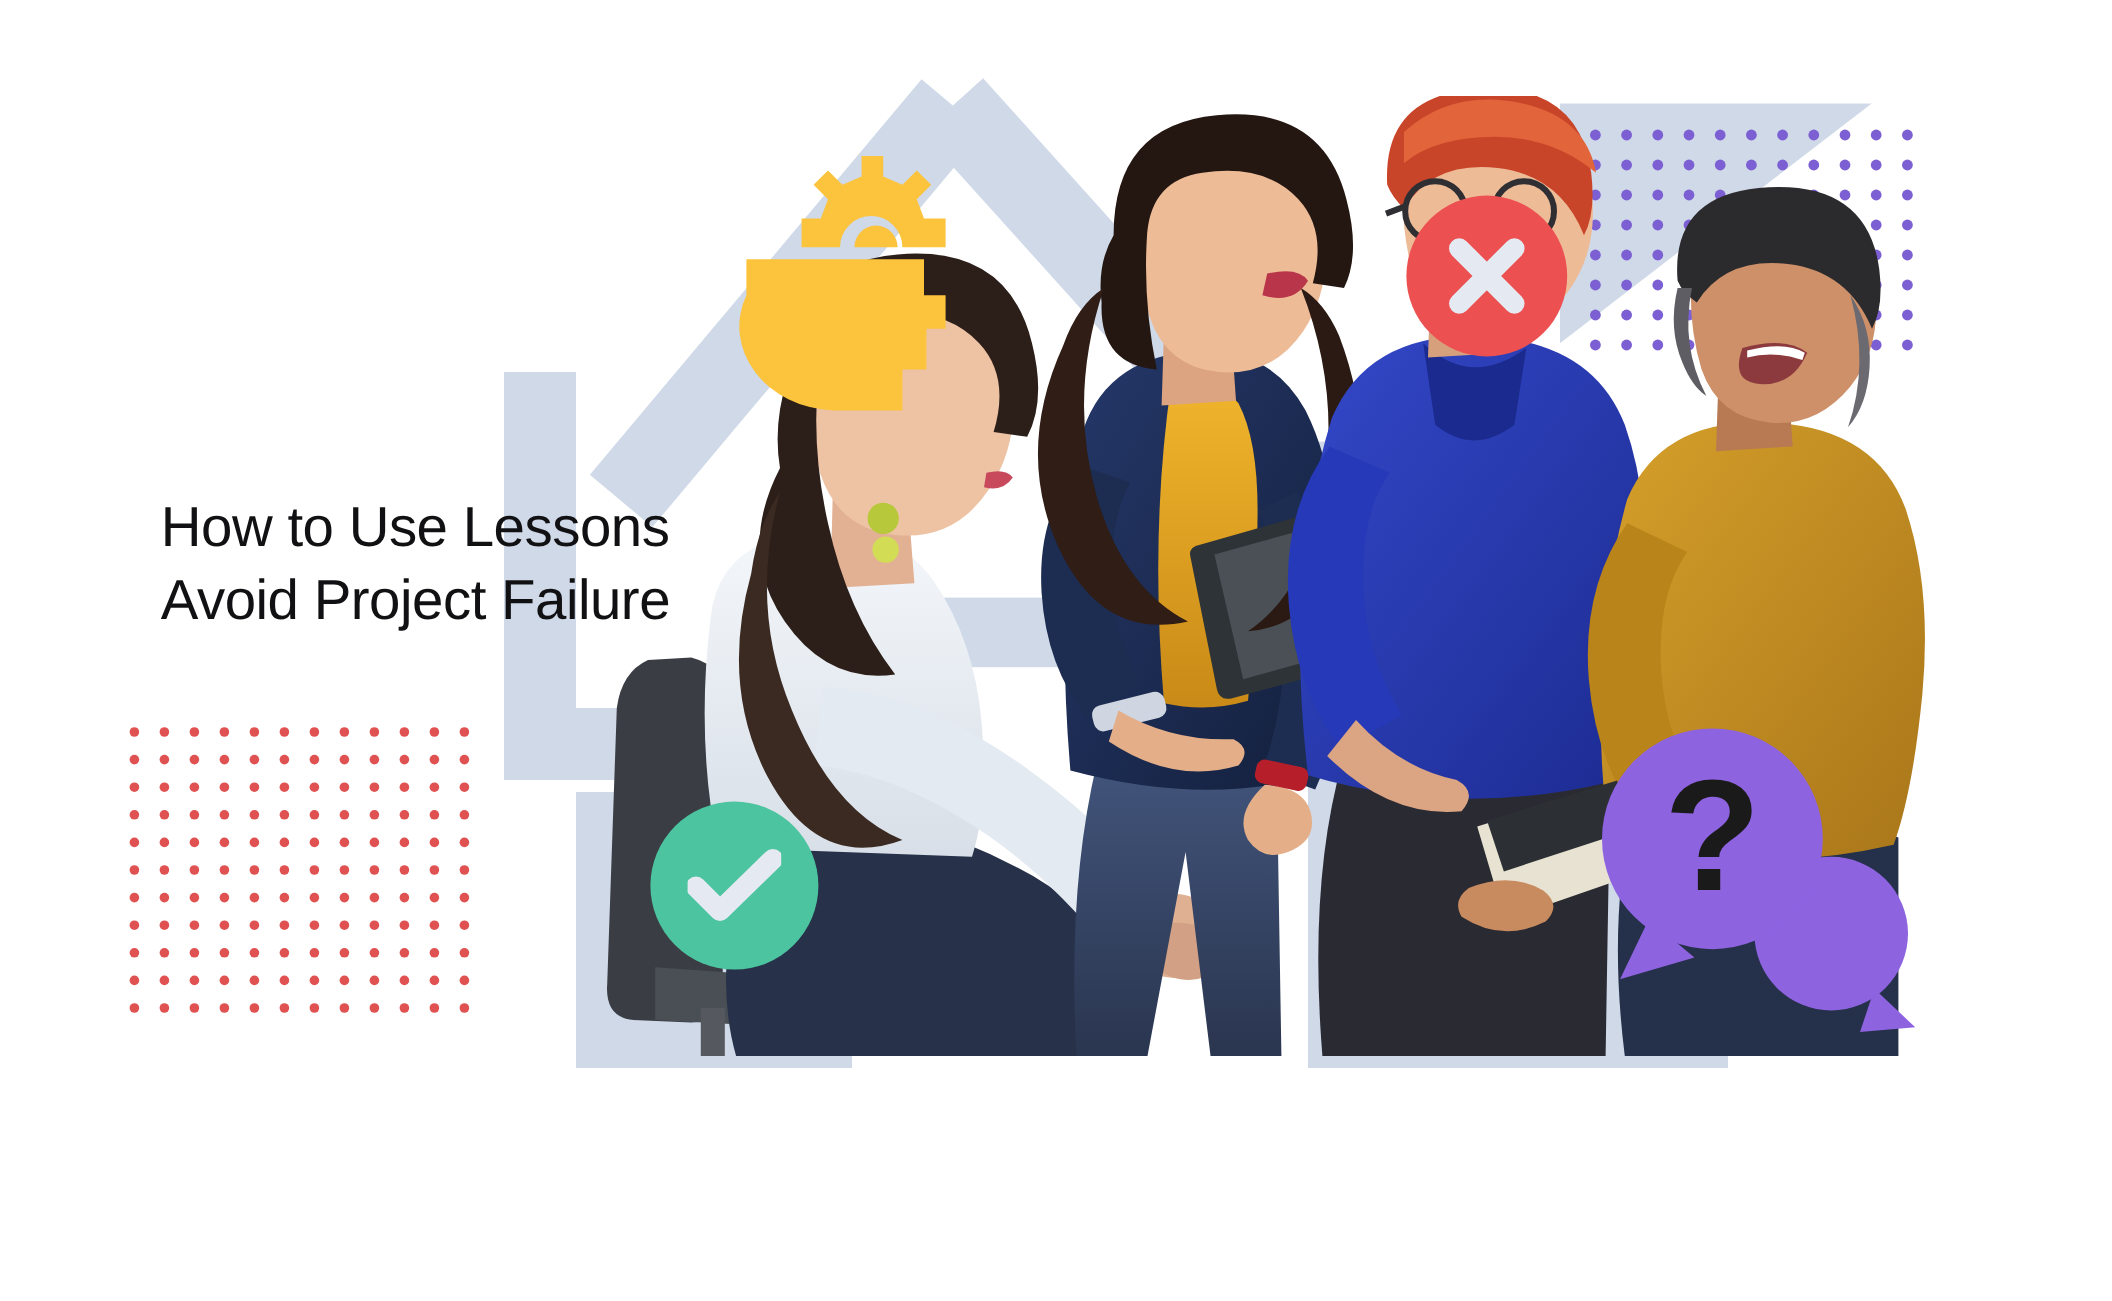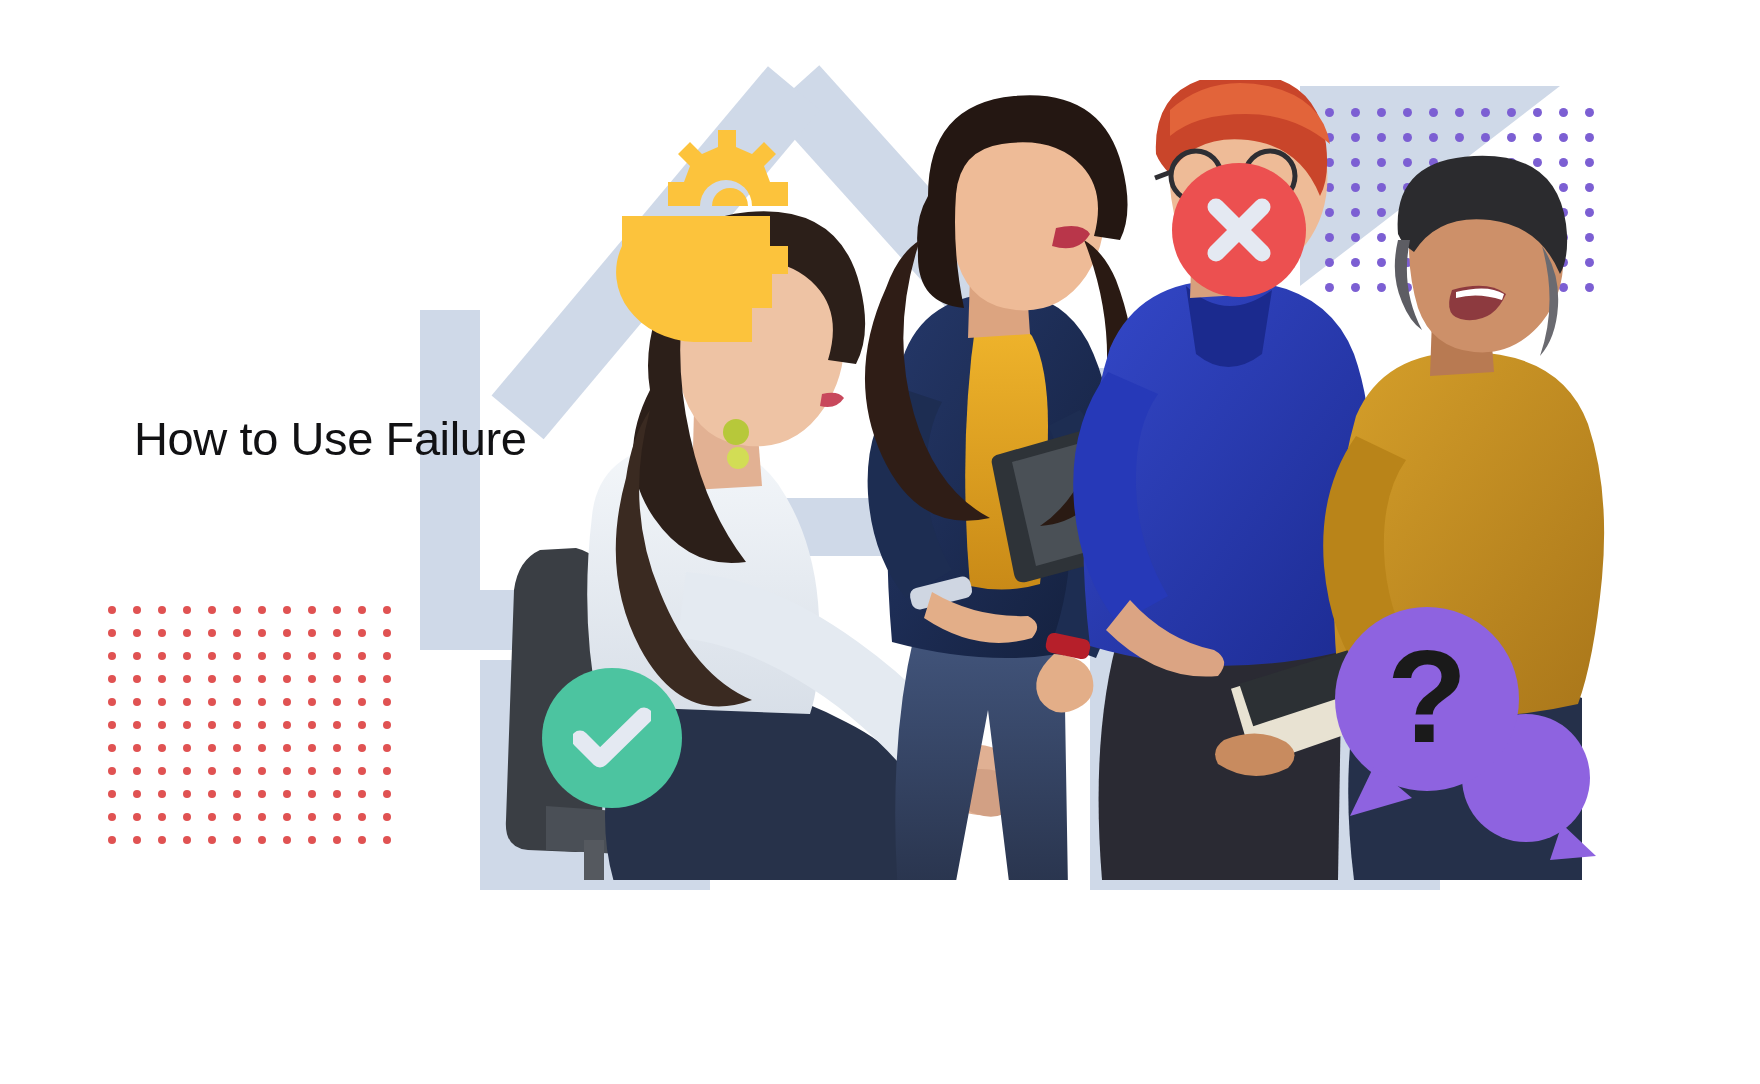--- a/index.html
+++ b/index.html
@@ -536,16 +536,17 @@
       <g>
         <circle cx="97" cy="97" r="92" fill="#8e63e0"></circle>
         <path d="M44 164 l-24 50 l62 -18 z" fill="#8e63e0"></path>
       </g>
 
       <text x="97" y="140" text-anchor="middle" font-family="'Liberation Sans', sans-serif" font-size="132" font-weight="700" fill="#1a1a1a">?</text>
     </svg>
   </div>
 
   <h1 id="headline" style="color: rgb(17, 17, 19);">
-    <span class="ln">How to Use Failure</span>
+    <span class="ln">How to Use Lessons</span>
+    <span class="ln">Avoid Project Failure</span>
   </h1>
 
 </div>
 
 </body></html>

